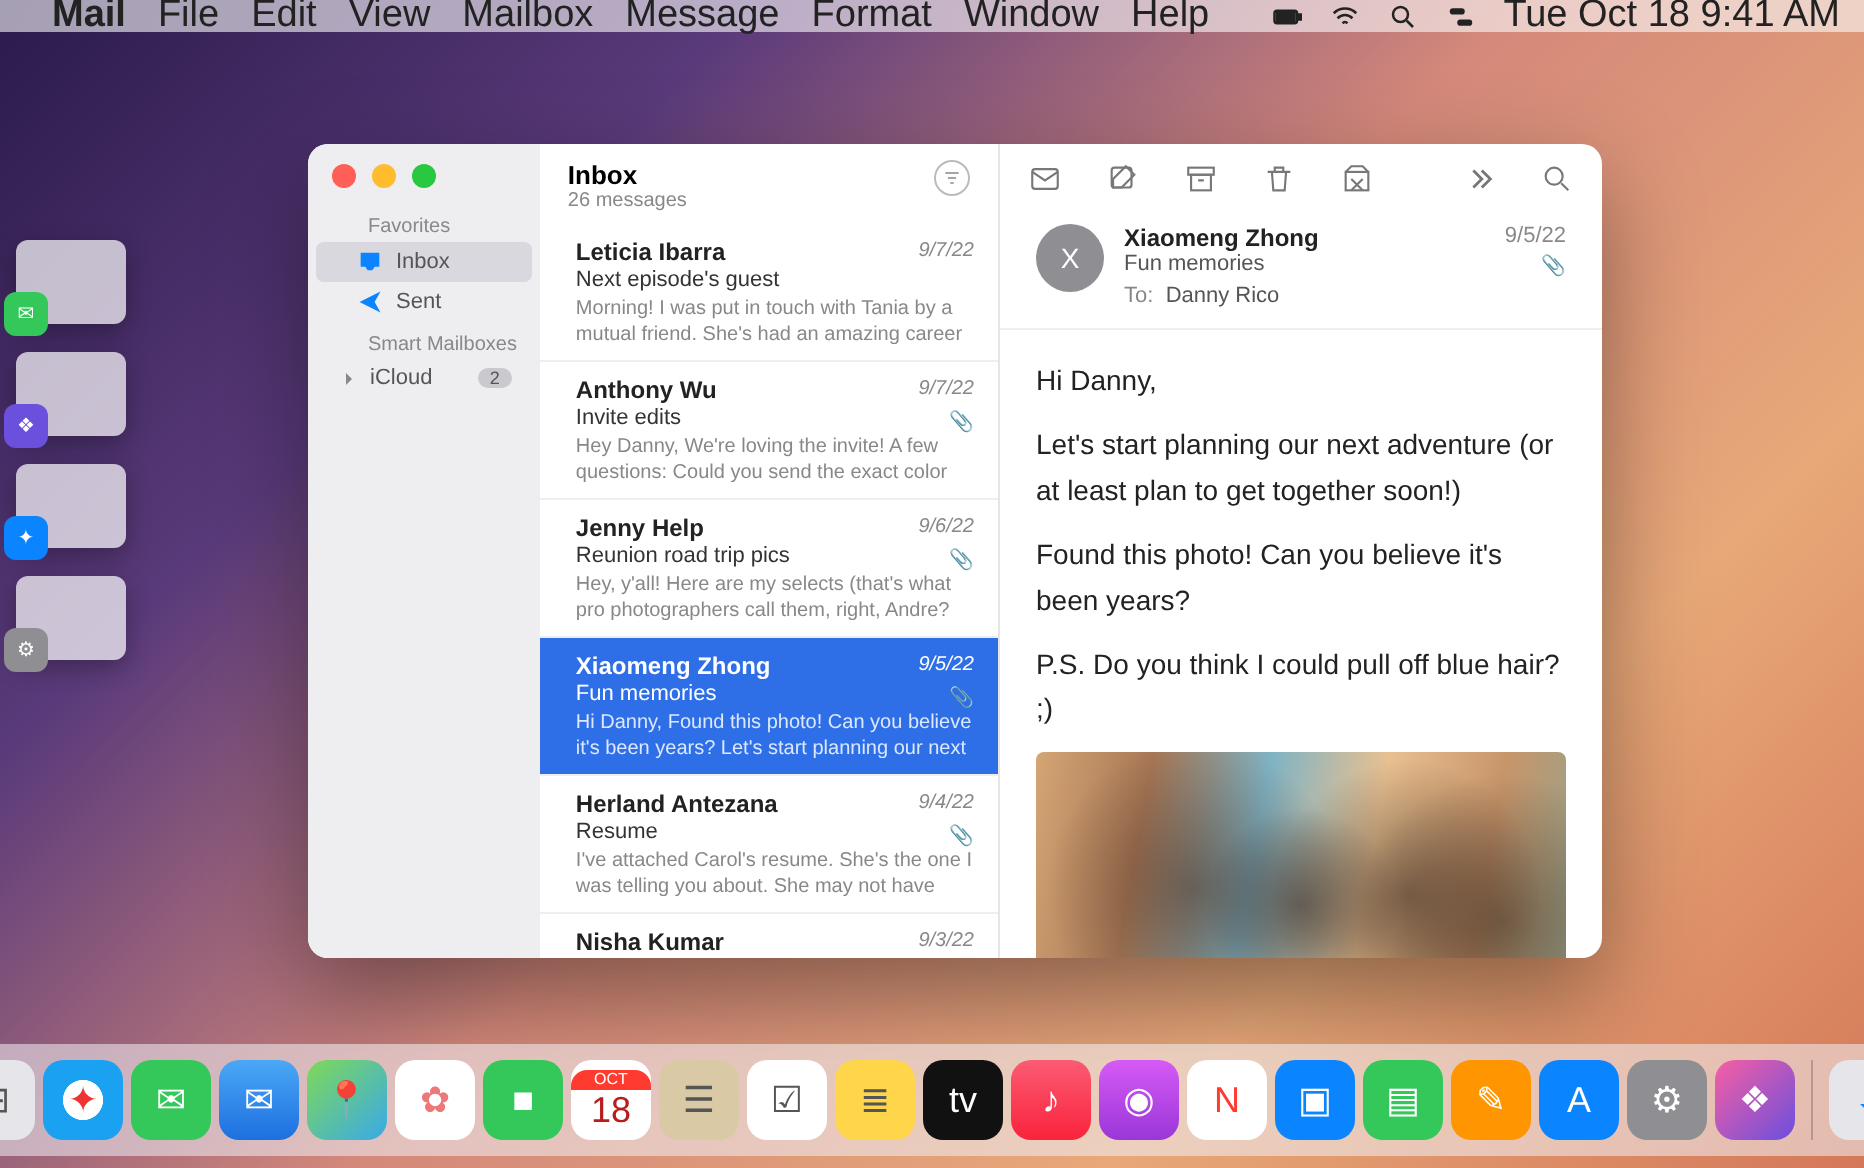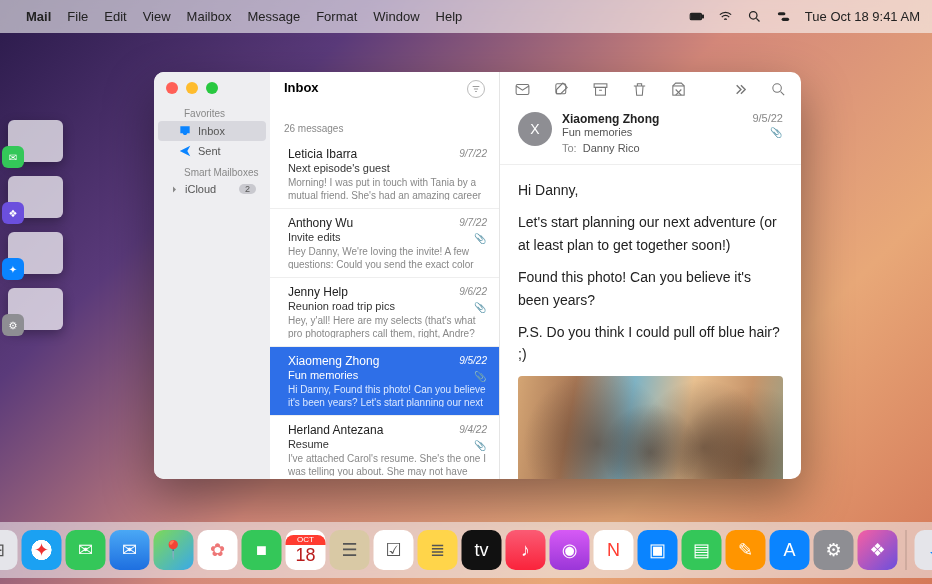--- a/index.html
+++ b/index.html
@@ -1,19 +1,19 @@
 <!DOCTYPE html>
 <html><head>
 <meta charset="utf-8">
 <style>
 * { margin: 0; padding: 0; box-sizing: border-box; font-family: -apple-system, "Helvetica Neue", Arial, sans-serif; }
 body { width: 932px; height: 584px; overflow: hidden; position: relative; background: linear-gradient(135deg,#2a1a4a 0%,#5a3a7a 25%,#d4887a 50%,#e8a878 75%,#d47858 100%); }
 
 
-.menubar { height: 33px; background: rgba(250,250,250,.6); backdrop-filter: blur(10px); display: flex; align-items: center; padding: 0 12px; font-size: 13px; color:#222; position: relative; z-index: 50; }
+.menubar { height: 16px; background: rgba(250,250,250,.6); backdrop-filter: blur(10px); display: flex; align-items: center; padding: 0 12px; font-size: 19px; color:#222; position: relative; z-index: 50; }
 .menubar .apple { font-size: 14px; margin-right: 14px; }
 .menubar .item { margin-right: 16px; }
 .menubar .item.bold { font-weight: 600; }
 .menubar .spacer { flex: 1; }
 .menubar .status { margin-left: 14px; display: inline-flex; align-items: center; }
 .menubar svg { width: 15px; height: 15px; }
 
 
 .stage { position: absolute; left: 8px; top: 120px; width: 65px; display: flex; flex-direction: column; gap: 14px; z-index: 20; }
 .thumb { width: 55px; height: 42px; border-radius: 6px; background: rgba(255,255,255,.7); box-shadow: 0 4px 12px rgba(0,0,0,.3); position: relative; }
@@ -30,25 +30,25 @@
 .dot.r{background:#ff5f57;} .dot.y{background:#febc2e;} .dot.g{background:#28c840;}
 .side .sec { padding: 6px 4px 2px; font-size:10px; color:#888;margin-left:26px; }
 .side .row { display:flex; align-items:center; padding:3px 10px 3px 20px; gap:6px; border-radius:4px; margin:0 4px; cursor:default; }
 .side .row.sel { background:#d8d8de; }
 .side .row .cnt { margin-left:auto; background:#c9c9cf; border-radius:8px; padding:0 6px; font-size:9px; color:#555; }
 .side .row svg{width:14px;height:14px;}
 
 
 .list { width:248px; border-right:1px solid #e5e5e5; display:flex; flex-direction:column; }
 .listhead { padding:8px 14px 6px; display:flex; align-items:flex-start; }
-.listhead .t1{font-size:13px;font-weight:600;} .listhead .t2{font-size:10px;color:#888;margin-top:28px;}
+.listhead .t1{font-size:13px;font-weight:600;} .listhead .t2{font-size:10px;color:#888;}
 .listhead .filter { margin-left:auto; width:18px;height:18px;border:1px solid #bbb;border-radius:50%;display:flex;align-items:center;justify-content:center;font-size:10px;color:#888; cursor:default;}
 .msgs { flex:1; overflow-y:auto; }
 .msg { padding:7px 12px 8px 18px; border-bottom:1px solid #eee; font-size:10px; color:#888; cursor:default; position:relative; }
-.msg .from { font-size:12px; font-weight:400; color:#222; }
+.msg .from { font-size:12px; font-weight:700; color:#222; }
 .msg .date { position:absolute; right:12px; top:8px; font-size:10px;font-style:italic; }
 .msg .subj { color:#333; font-size:11px; margin-top:1px; }
 .msg .prev { margin-top:2px; line-height:1.3; max-height:24px; overflow:hidden; }
 .msg .clip { position:absolute; right:12px; top:24px; font-size:10px;}
 .msg.sel { background:#2e6fe8; color:#cfe0ff; }
 .msg.sel .from,.msg.sel .subj,.msg.sel .date,.msg.sel .clip { color:#fff; }
 .msg.sel .prev { color:#dbe8ff; }
 
 
 .reader { flex:1; display:flex; flex-direction:column; }

